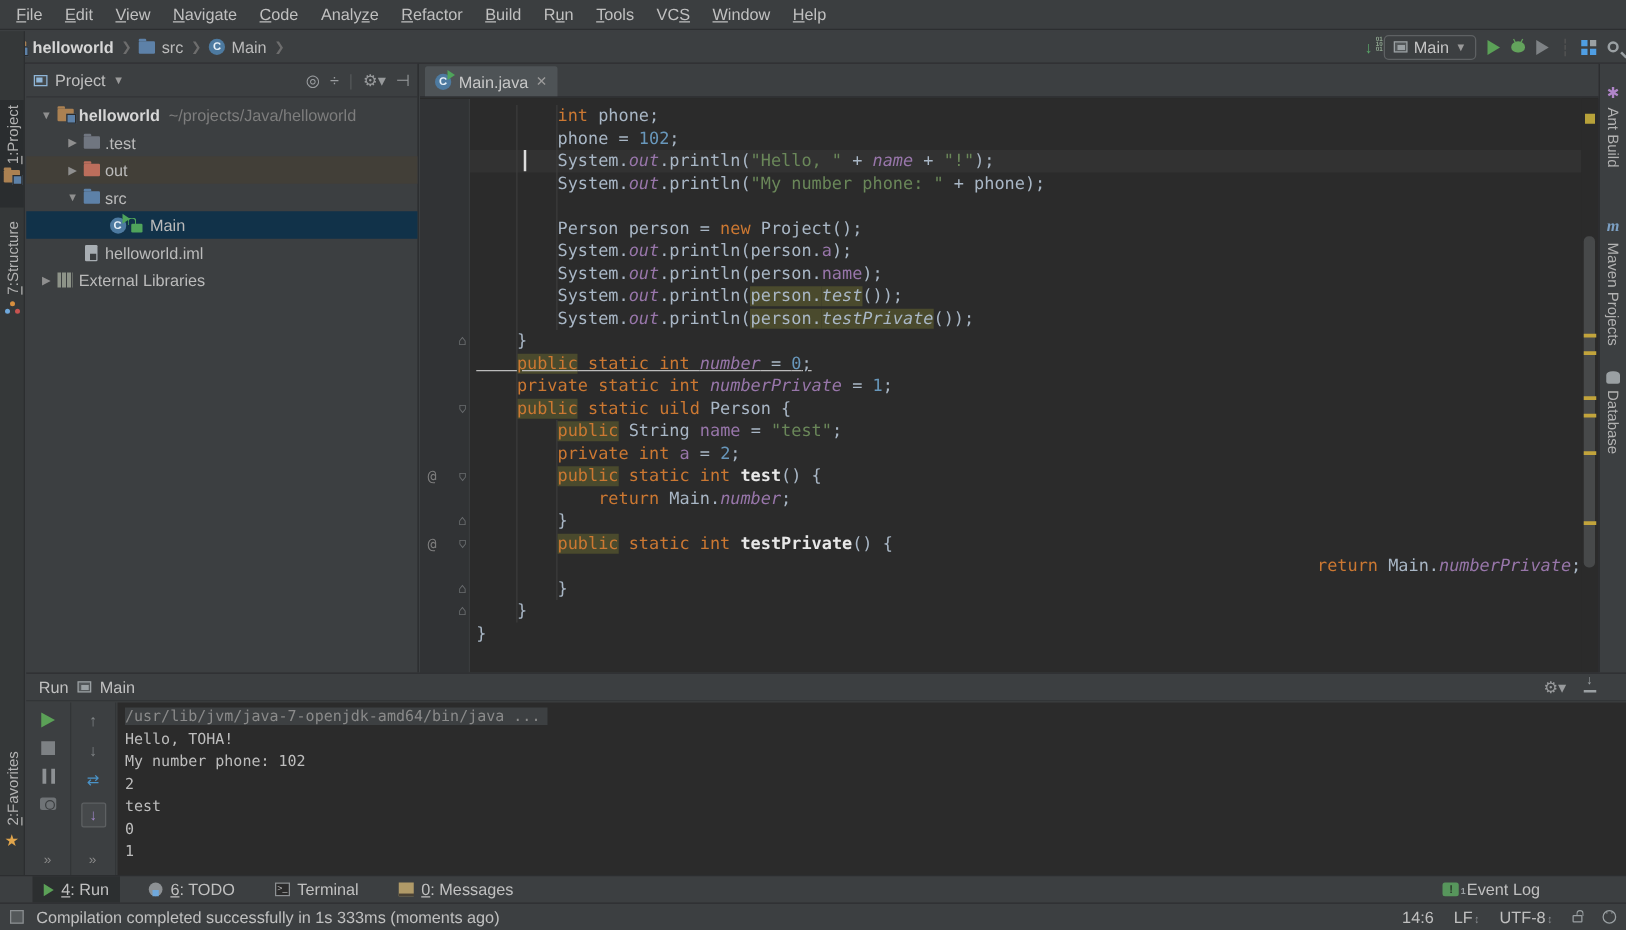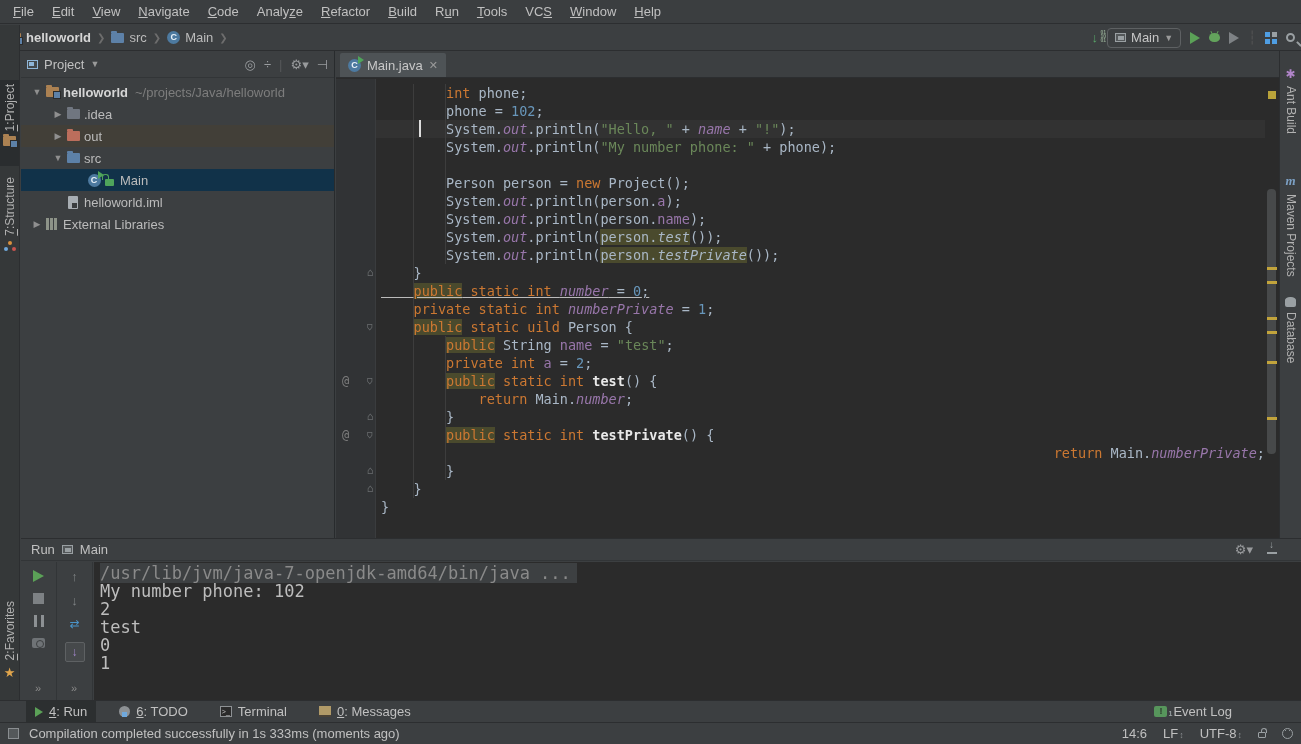--- a/index.html
+++ b/index.html
@@ -123,21 +123,21 @@
   .rcol { width:36px; border-right:1px solid #323537; display:flex; flex-direction:column; align-items:center; padding-top:8px; gap:11px; position:relative; }
   .rcol .more { position:absolute; bottom:6px; color:#8a8a8a; font-size:11px; letter-spacing:1px; }
   .stopic { width:11px; height:11px; background:#7d8184; }
   .pauseic { width:10px; height:12px; border-left:3px solid #8d9194; border-right:3px solid #8d9194; }
   .camic { width:13px; height:10px; background:#6f7376; border-radius:2px; position:relative; }
   .camic:before { content:""; position:absolute; left:3.5px; top:2px; width:6px; height:6px; border:1.5px solid #3c3f41; border-radius:50%; }
   .arric { color:#818587; font-size:13px; line-height:13px; }
   .wrapic { color:#4a93c8; font-size:12px; line-height:13px; }
   .endic { width:20px; height:20px; border:1px solid #5e6163; background:#46494b; border-radius:2px; text-align:center; line-height:18px; color:#a186c9; font-weight:bold; font-size:12px; }
   .console { position:absolute; left:73px; top:23px; right:0; bottom:0; background:#2b2b2b; padding:2px 0 0 6px;
-             font-family:"DejaVu Sans Mono", monospace; font-size:17px; line-height:18px; color:#bdbdbd; }
+             font-family:"DejaVu Sans Mono", monospace; font-size:12px; line-height:18px; color:#bdbdbd; }
   .conline { height:18px; white-space:pre; }
   .con-sys span { background:#3d4042; color:#8a8a8a; padding-right:6px; }
 
   
   .bottombar { position:absolute; left:0; top:700px; width:1301px; height:22px; background:#3c3f41; border-top:1px solid #2c2e30;
                display:flex; align-items:center; }
   .bb-item { display:flex; align-items:center; gap:6px; height:22px; padding:0 9px; color:#c0c0c0; }
   .bb-item.active { background:#2c2f30; }
   .bb-spacer { flex:1; }
   .todoic { width:11px; height:11px; border-radius:50%; background:#8d9194; position:relative; }
@@ -252,21 +252,21 @@
             <span class="ic folder proj"></span>
           </span>
           <span class="label bold">helloworld</span>
           <span class="suffix">~/projects/Java/helloworld</span>
         </div>
         <div class="trow" style="padding-left: 31px;">
           <span class="chev">▶</span>
           <span class="icwrap">
             <span class="ic folder"></span>
           </span>
-          <span class="label">.idea</span>
+          <span class="label">.test</span>
         </div>
         <div class="trow tint" style="padding-left: 31px;">
           <span class="chev">▶</span>
           <span class="icwrap">
             <span class="ic folder excl"></span>
           </span>
           <span class="label">out</span>
         </div>
         <div class="trow" style="padding-left: 31px;">
           <span class="chev">▼</span>
@@ -398,20 +398,21 @@
       <div class="rcol">
         <span class="arric">↑</span>
         <span class="arric">↓</span>
         <span class="wrapic">⇄</span>
         <span class="endic">↓</span>
         <span class="more">»</span>
       </div>
     </div>
     <div class="console" id="console">
         <div class="conline con-sys"><span>/usr/lib/jvm/java-7-openjdk-amd64/bin/java ...</span></div>
+        <div class="conline">Hello, TOHA!</div>
         <div class="conline">My number phone: 102</div>
         <div class="conline">2</div>
         <div class="conline">test</div>
         <div class="conline">0</div>
         <div class="conline">1</div>
       </div>
   </div>
 
   <div class="bottombar" id="bottombar">
       <span style="width: 26px;"></span>

